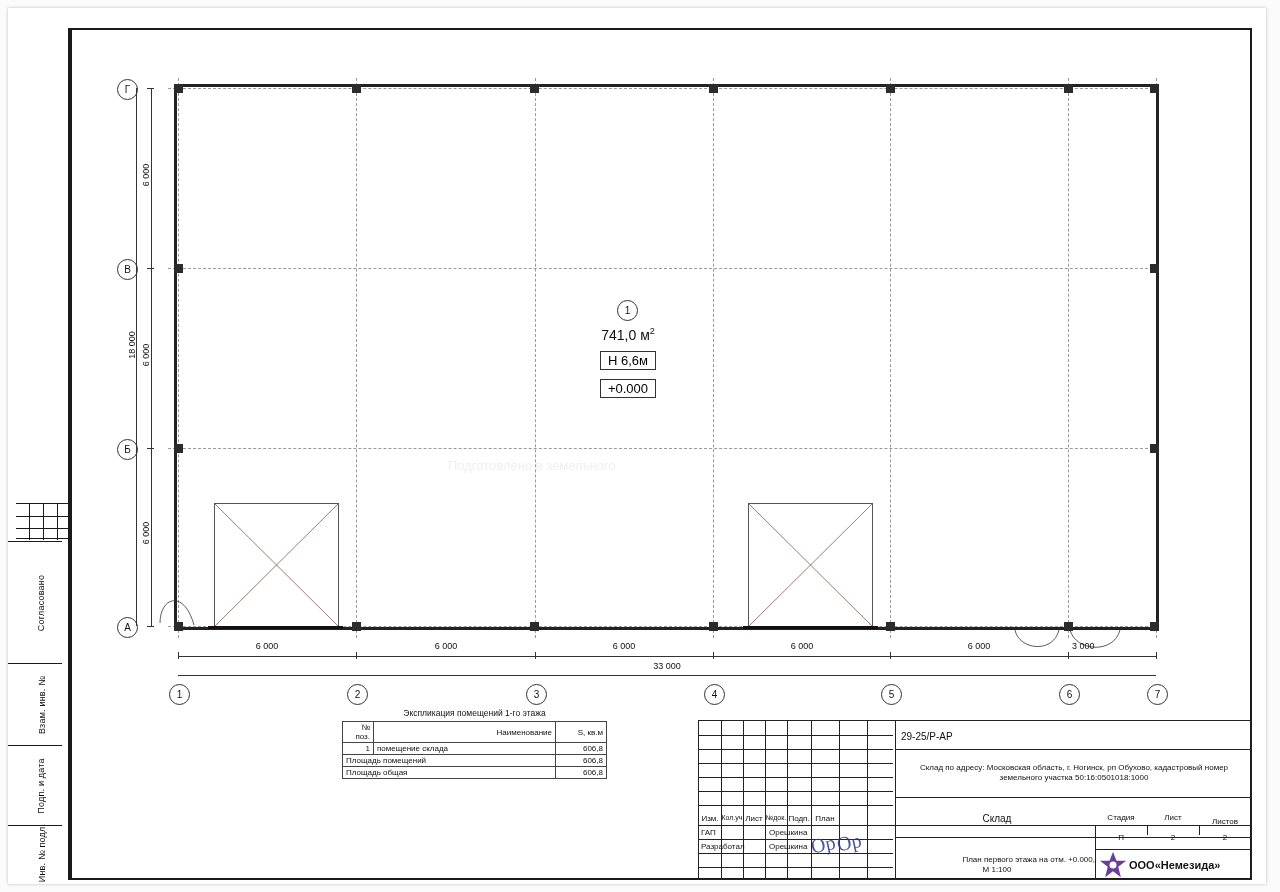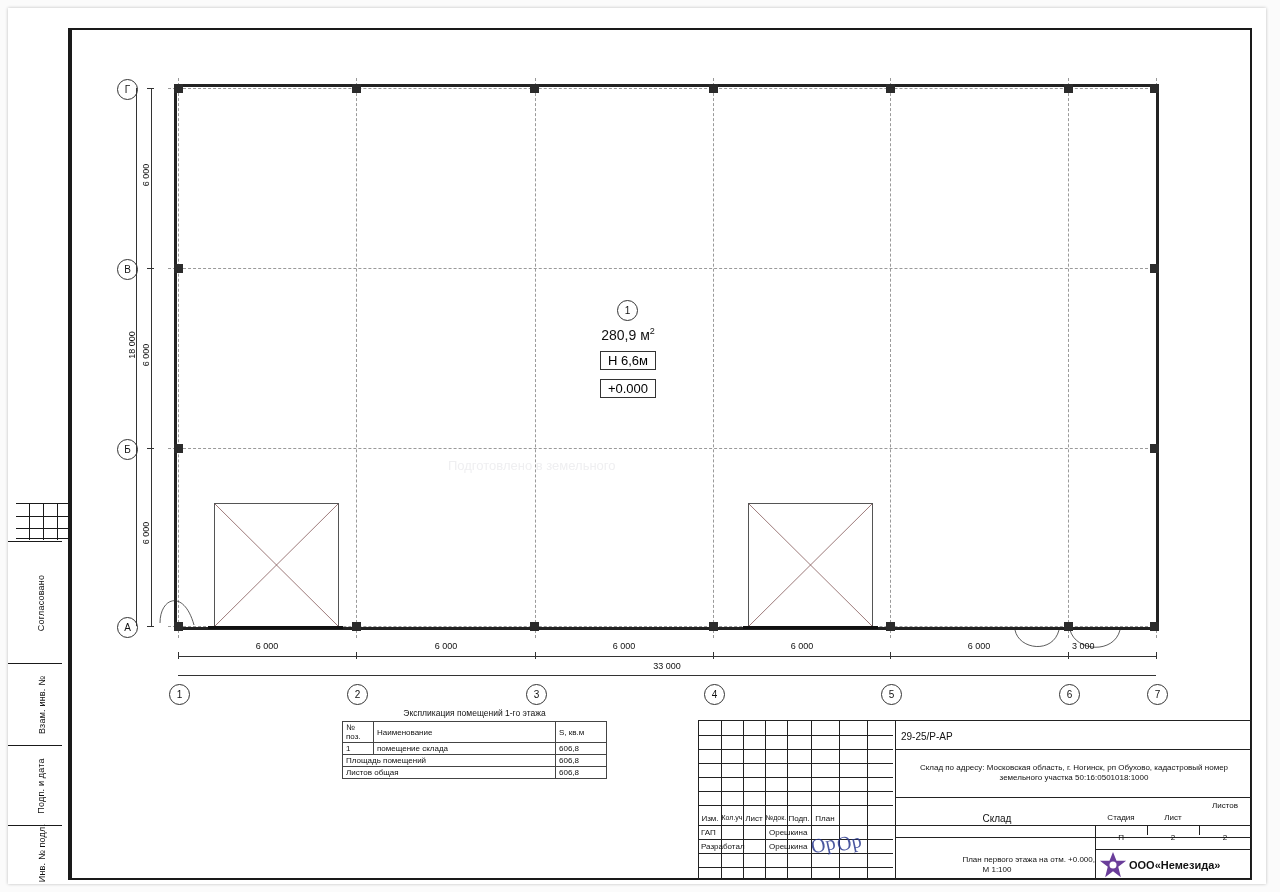--- a/index.html
+++ b/index.html
@@ -30,21 +30,21 @@
   .boxed{display:inline-block;border:1px solid #333;padding:1px 7px;font-size:13px;margin-top:5px;background:#fff;}
   .gate{position:absolute;border:1px solid #555;background:transparent;}
   .gate .x1,.gate .x2{position:absolute;left:0;top:0;width:100%;height:100%;}
   .gatewall{position:absolute;background:#111;height:3px;}
 
   
   .expl{position:absolute;left:334px;top:700px;width:265px;font-size:8px;color:#111;}
   .expl .cap{text-align:center;font-size:8.5px;margin-bottom:3px;}
   table{border-collapse:collapse;width:100%;}
   .expl td,.expl th{border:1px solid #444;padding:1px 3px;font-weight:normal;font-size:8px;}
-  .c{text-align:left;}
+  .c{text-align:right;}
 
   
   .stamp{position:absolute;left:690px;top:712px;width:554px;height:160px;border:1px solid #222;box-sizing:border-box;font-size:8.5px;color:#111;}
   .stamp .vb{position:absolute;background:#222;width:1px;top:0;bottom:0;}
   .stamp .hb{position:absolute;background:#222;height:1px;left:0;right:0;}
   .cellt{position:absolute;font-size:8px;color:#111;text-align:center;}
   .big{font-size:10px;}
 
   .sig{position:absolute;font-family:"Liberation Serif",serif;color:#2b3a8f;font-size:20px;transform:rotate(-12deg);opacity:.85;}
   .watermark{position:absolute;font-size:13px;color:#efeff1;white-space:nowrap;}
@@ -144,21 +144,21 @@
       </svg>
       <svg style="position:absolute;left:845px;top:550px;width:50px;height:32px;" viewBox="0 0 50 32">
         <path d="M2 2 C 6 22, 40 26, 46 2" fill="none" stroke="#333" stroke-width="0.8"></path>
       </svg>
       <svg style="position:absolute;left:900px;top:550px;width:56px;height:32px;" viewBox="0 0 56 32">
         <path d="M2 2 C 8 24, 46 26, 52 2" fill="none" stroke="#333" stroke-width="0.8"></path>
       </svg>
 
       <div class="bub" style="left:449px;top:222px;">1</div>
       <div class="room-label" style="left:390px;top:248px;width:140px;">
-        <span>280,9 м</span><sup style="font-size:9px">2</sup>
+        <span>741,0 м</span><sup style="font-size:9px">2</sup>
       </div>
       <div style="position:absolute;left:390px;top:268px;width:140px;text-align:center;">
         <span class="boxed">H 6,6м</span>
       </div>
       <div style="position:absolute;left:390px;top:296px;width:140px;text-align:center;">
         <span class="boxed">+0.000</span>
       </div>
 
       <div class="bub" style="left:-51px;top:1px;">Г</div>
       <div class="bub" style="left:-51px;top:181px;">В</div>
@@ -217,21 +217,21 @@
         <tr>
           <td class="c">1</td>
           <td>помещение склада</td>
           <td class="c">606,8</td>
         </tr>
         <tr>
           <td colspan="2">Площадь помещений</td>
           <td class="c">606,8</td>
         </tr>
         <tr>
-          <td colspan="2">Листов общая</td>
+          <td colspan="2">Площадь общая</td>
           <td class="c">606,8</td>
         </tr>
       </tbody>
         </table>
     </div>
 
     <div class="stamp">
 
       <div class="vb" style="left:22px;"></div>
       <div class="vb" style="left:44px;"></div>
@@ -281,21 +281,21 @@
 
       <div class="cellt" style="left:200px;top:42px;width:350px;line-height:1.25;">Склад по адресу: Московская область, г. Ногинск, рп Обухово, кадастровый номер земельного участка 50:16:0501018:1000</div>
 
       <div class="cellt big" style="left:200px;top:92px;width:196px;">Склад</div>
 
       <div class="cellt" style="left:200px;top:134px;width:196px;text-align:right;">План первого этажа на отм. +0.000,</div>
       <div class="cellt" style="left:200px;top:144px;width:196px;">М 1:100</div>
 
       <div class="cellt" style="left:396px;top:92px;width:52px;">Стадия</div>
       <div class="cellt" style="left:448px;top:92px;width:52px;">Лист</div>
-      <div class="cellt" style="left:500px;top:80px;width:52px;">Листов</div>
+      <div class="cellt" style="left:500px;top:96px;width:52px;">Листов</div>
       <div class="cellt" style="left:396px;top:112px;width:52px;">П</div>
       <div class="cellt" style="left:448px;top:112px;width:52px;">2</div>
       <div class="cellt" style="left:500px;top:112px;width:52px;">2</div>
 
       <svg style="position:absolute;left:400px;top:130px;width:28px;height:28px;" viewBox="0 0 32 32">
         <polygon points="16,1 20,11 31,11 22,18 25,30 16,23 7,30 10,18 1,11 12,11" fill="#6a3d9a"></polygon>
         <circle cx="16" cy="16" r="4" fill="#ffffff"></circle>
       </svg>
       <div class="cellt" style="left:430px;top:138px;width:120px;text-align:left;font-size:11px;font-weight:bold;">ООО«Немезида»</div>
     </div>

